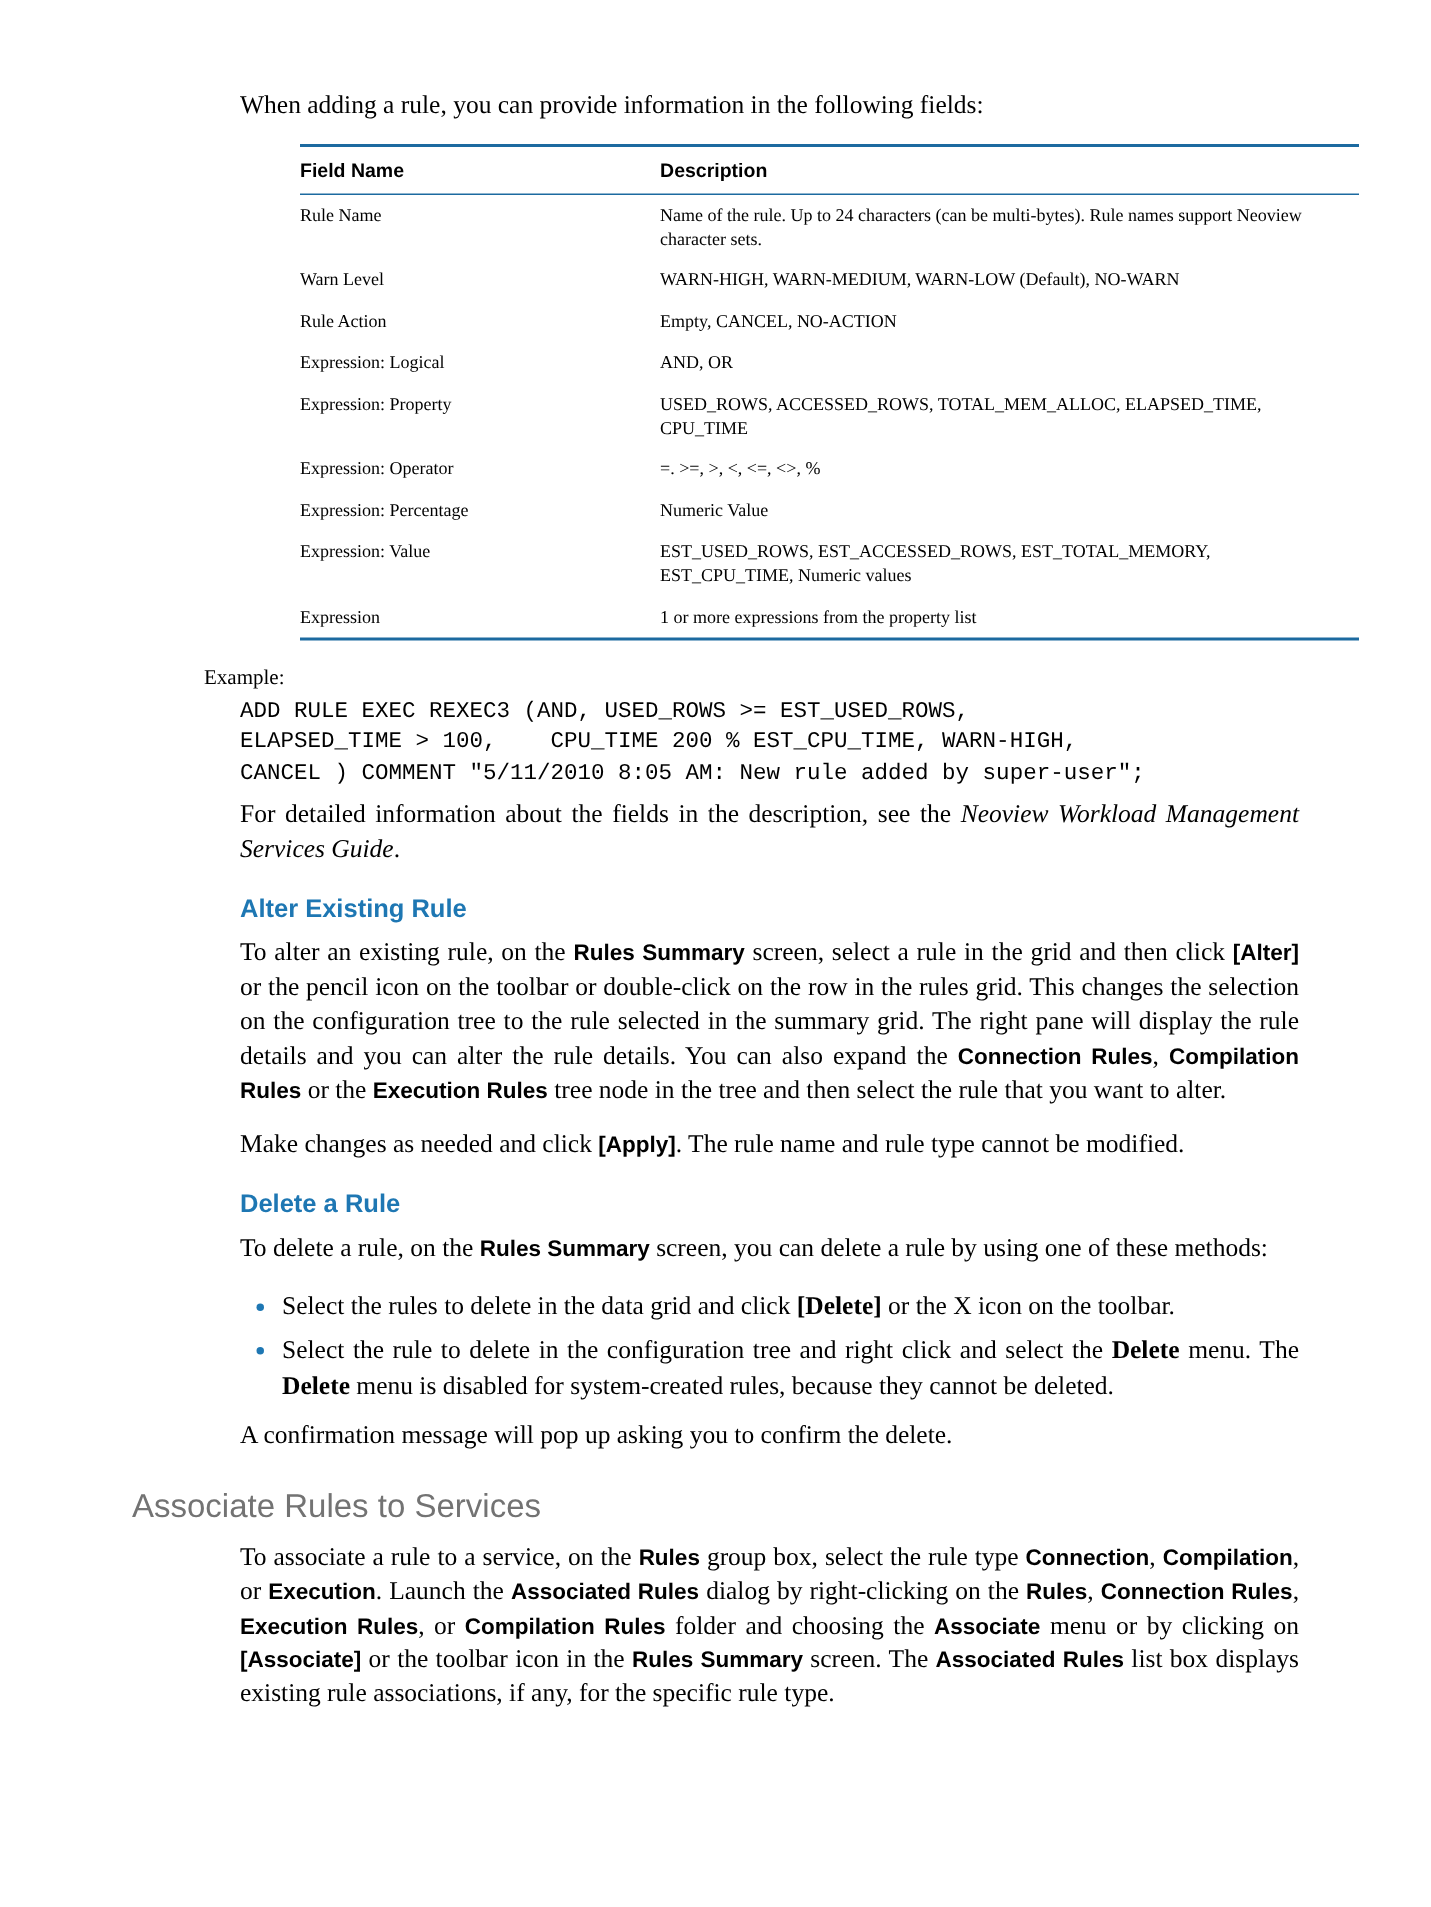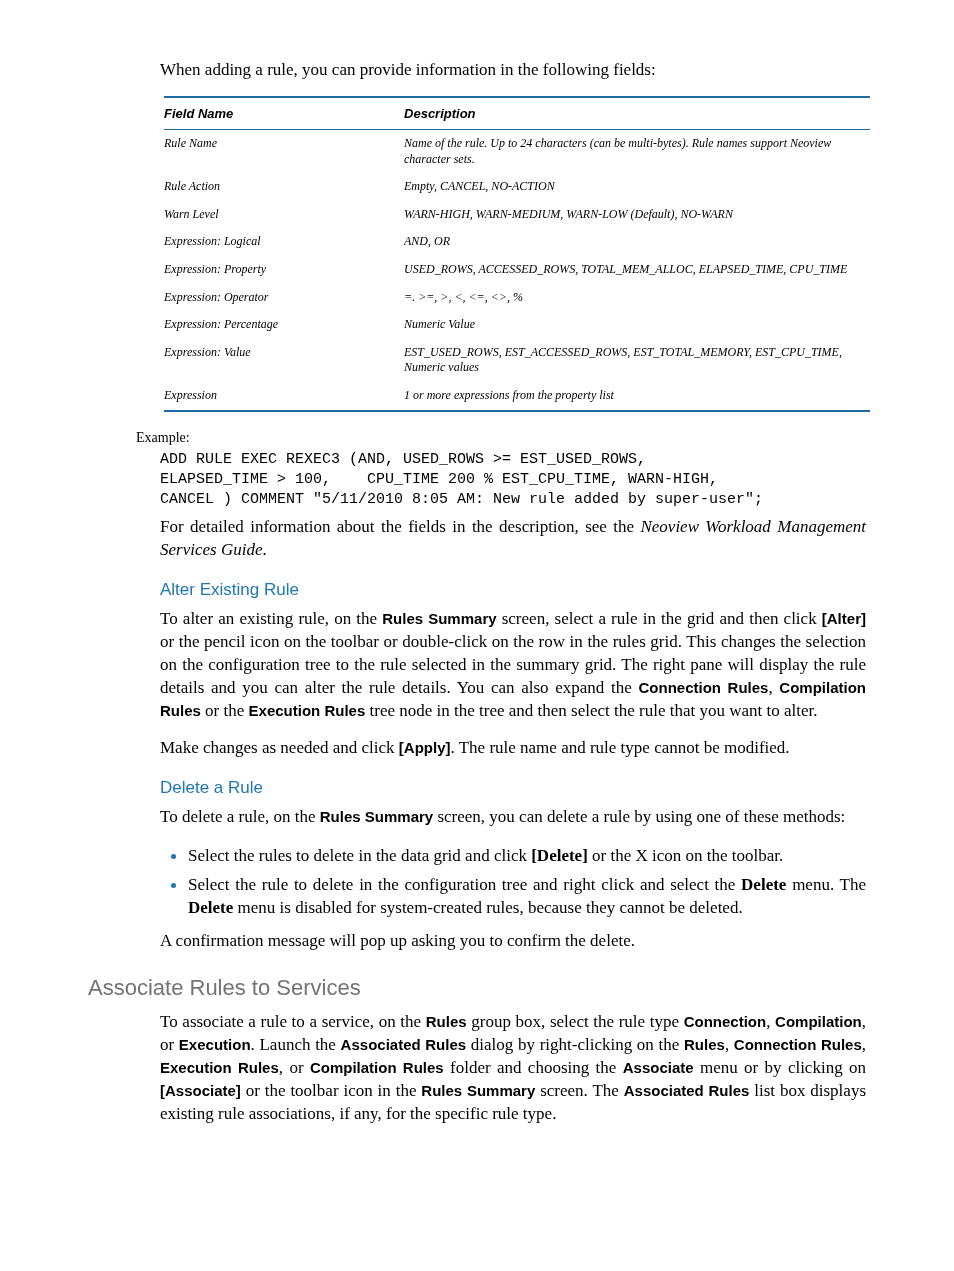--- a/index.html
+++ b/index.html
@@ -12,23 +12,22 @@
     box-sizing: border-box;
     background: #fff;
   }
   .intro {
     margin: 0 0 16px 72px;
     font-size: 17px;
   }
   table {
     border-collapse: collapse;
     width: calc(100% - 72px);
-    margin-left: 76px;
+    margin-left: 112px;
     margin-bottom: 18px;
-    font-style: italic;
   }
   table thead tr {
     border-top: 2px solid #1c6aa0;
     border-bottom: 1px solid #1c6aa0;
   }
   table tbody {
     border-bottom: 2px solid #1c6aa0;
   }
   th {
     text-align: left;
@@ -61,21 +60,21 @@
   p.body {
     margin: 0 0 14px 72px;
     font-size: 17px;
     line-height: 1.35;
     text-align: justify;
   }
   p.body .italic { font-style: italic; }
   p.body b { font-family: Arial, Helvetica, sans-serif; font-size: 15px; font-weight: bold; }
   h3.sub {
     font-family: Arial, Helvetica, sans-serif;
-    font-weight: normal;
+    font-weight: bold;
     color: #1e77b3;
     font-size: 17px;
     margin: 18px 0 8px 72px;
   }
   h2.section {
     font-family: Arial, Helvetica, sans-serif;
     font-weight: normal;
     color: #737373;
     font-size: 22px;
     margin: 22px 0 10px 0;
@@ -106,26 +105,26 @@
       <th>Field Name</th>
       <th>Description</th>
     </tr>
   </thead>
   <tbody id="tbody">
       <tr>
         <td class="fn">Rule Name</td>
         <td>Name of the rule. Up to 24 characters (can be multi-bytes). Rule names support Neoview character sets.</td>
       </tr>
       <tr>
+        <td class="fn">Warn Level</td>
+        <td>WARN-HIGH, WARN-MEDIUM, WARN-LOW (Default), NO-WARN</td>
+      </tr>
+      <tr>
         <td class="fn">Rule Action</td>
         <td>Empty, CANCEL, NO-ACTION</td>
-      </tr>
-      <tr>
-        <td class="fn">Warn Level</td>
-        <td>WARN-HIGH, WARN-MEDIUM, WARN-LOW (Default), NO-WARN</td>
       </tr>
       <tr>
         <td class="fn">Expression: Logical</td>
         <td>AND, OR</td>
       </tr>
       <tr>
         <td class="fn">Expression: Property</td>
         <td>USED_ROWS, ACCESSED_ROWS, TOTAL_MEM_ALLOC, ELAPSED_TIME, CPU_TIME</td>
       </tr>
       <tr>

